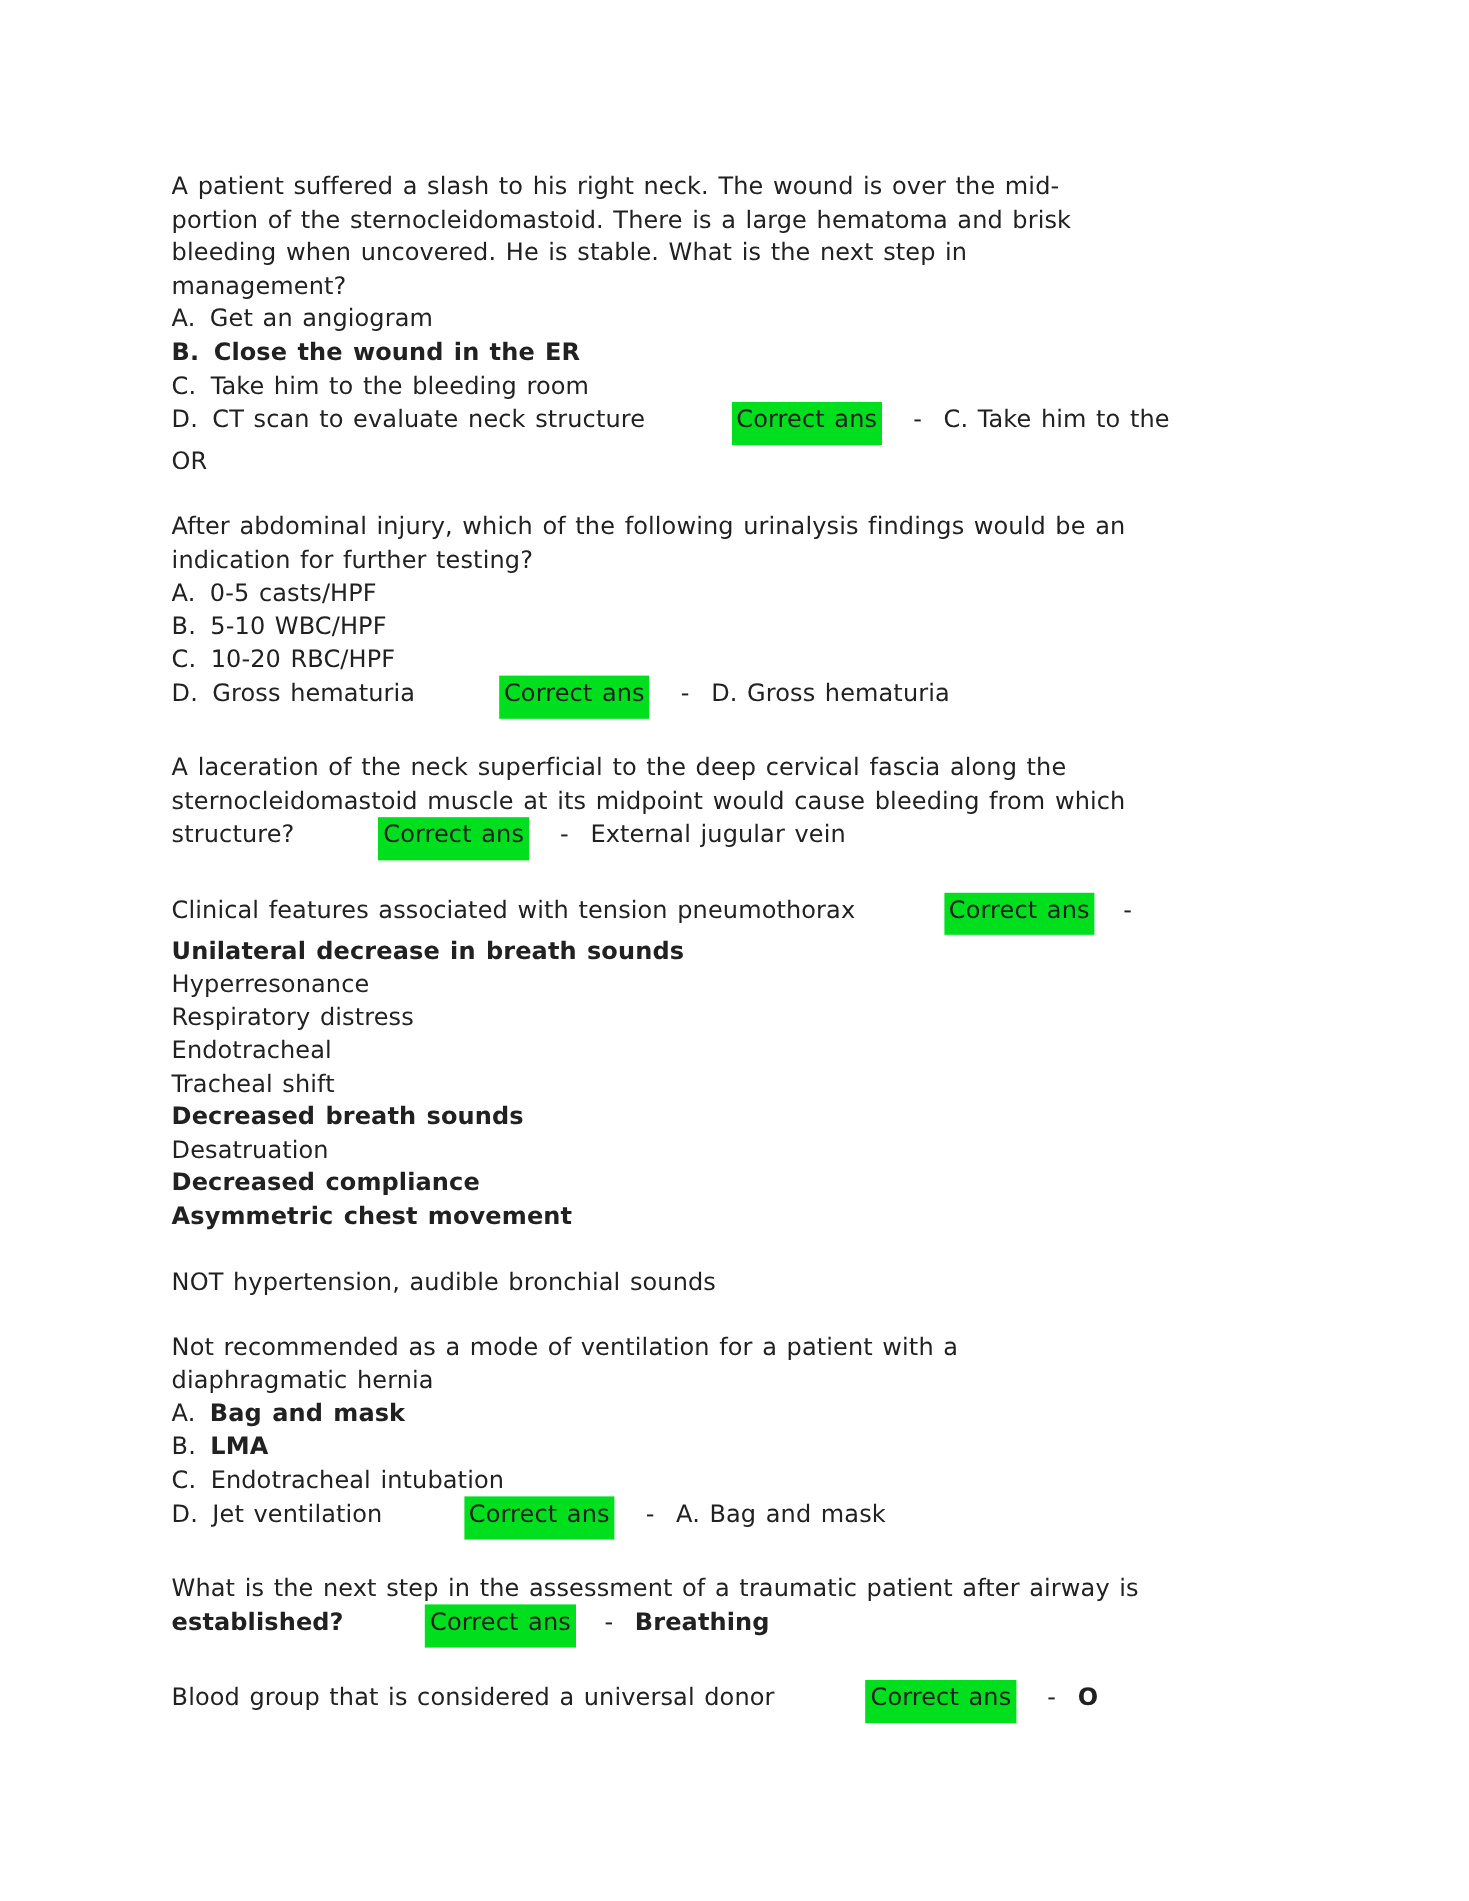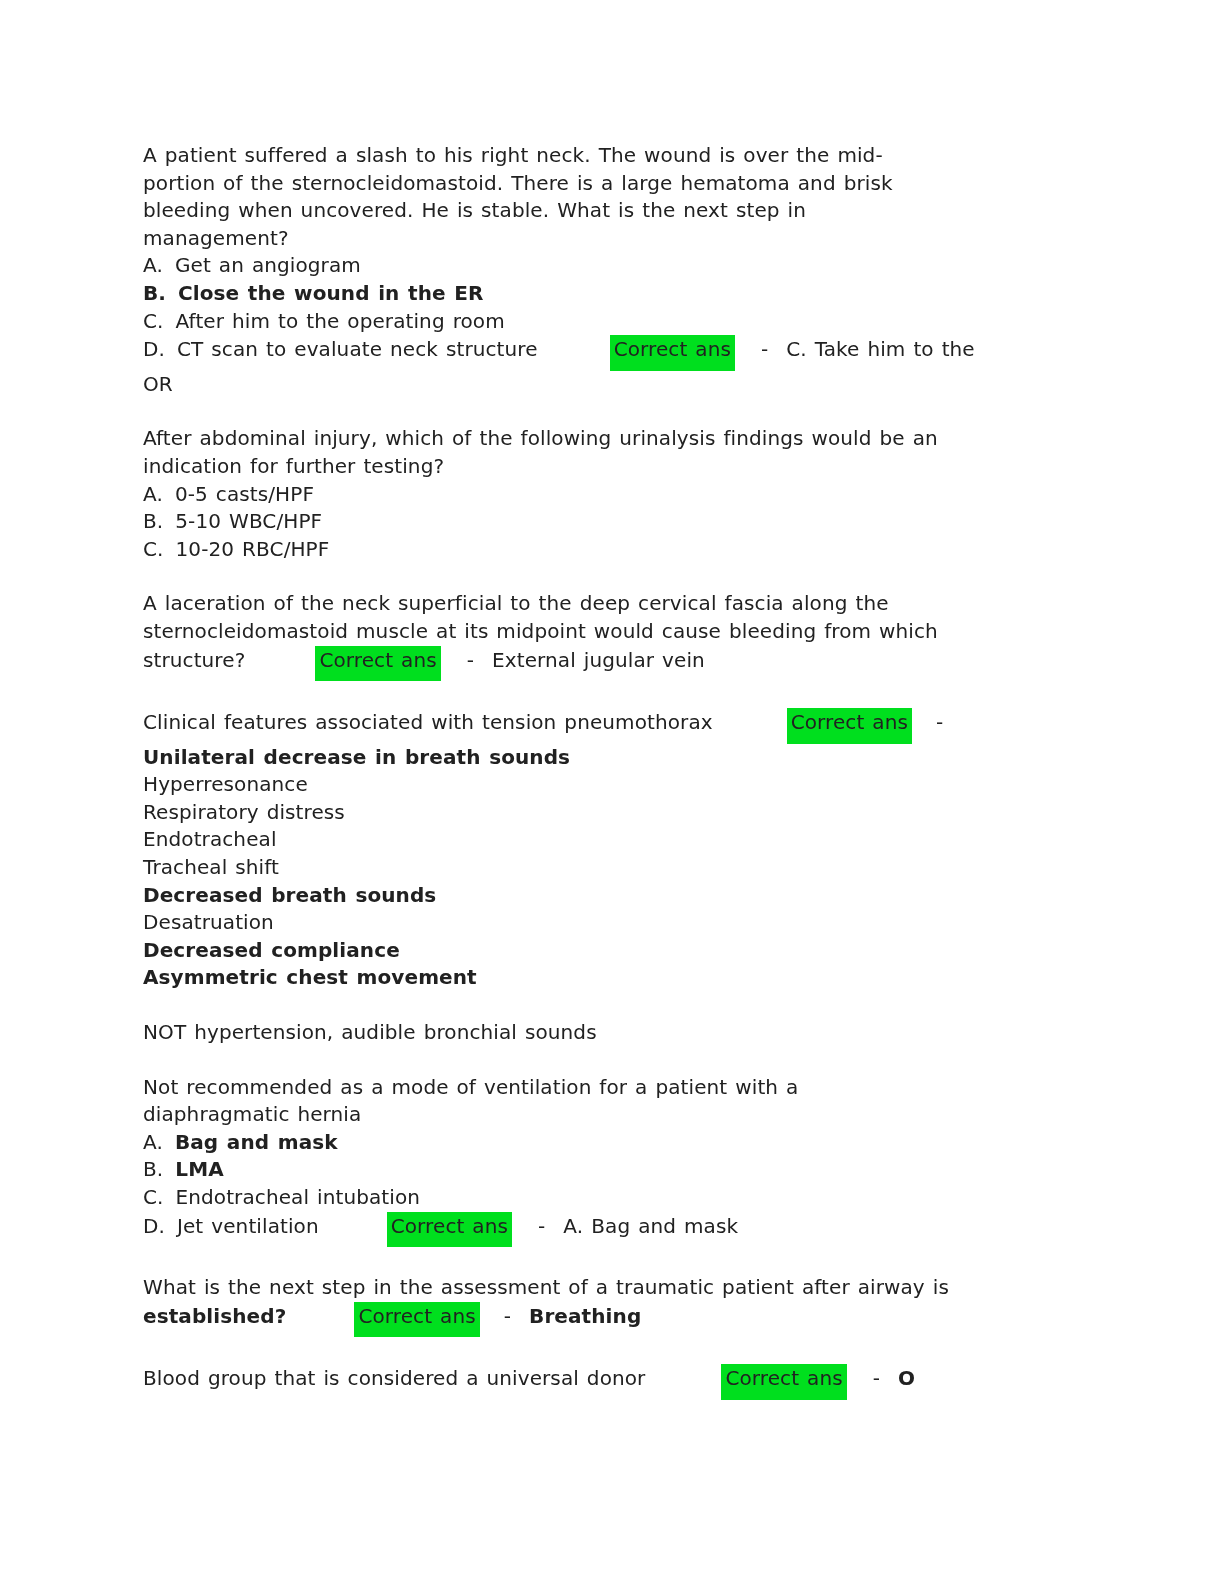--- a/index.html
+++ b/index.html
@@ -54,30 +54,31 @@
 
 <div class="page">
   <div class="page-content">
       <div class="block">
         <div class="line"><span class="seg">A patient suffered a slash to his right neck. The wound is over the mid-</span></div>
         <div class="line"><span class="seg">portion of the sternocleidomastoid. There is a large hematoma and brisk</span></div>
         <div class="line"><span class="seg">bleeding when uncovered. He is stable. What is the next step in</span></div>
         <div class="line"><span class="seg">management?</span></div>
         <div class="line"><span class="seg">A.</span><span class="seg" style="margin-left: 12px;">Get an angiogram</span></div>
         <div class="line"><span class="seg b">B.</span><span class="seg b" style="margin-left: 12px;">Close the wound in the ER</span></div>
-        <div class="line"><span class="seg">C.</span><span class="seg" style="margin-left: 12px;">After him to the operating room</span></div>
+        <div class="line"><span class="seg">C.</span><span class="seg" style="margin-left: 12px;">Take him to the bleeding room</span></div>
         <div class="line"><span class="seg">D.</span><span class="seg" style="margin-left: 12px;">CT scan to evaluate neck structure</span><span class="seg hl" style="margin-left: 72px;">Correct ans</span><span class="seg" style="margin-left: 26px;">-</span><span class="seg" style="margin-left: 18px;">C. Take him to the</span></div>
         <div class="line"><span class="seg">OR</span></div>
       </div>
       <div class="block">
         <div class="line"><span class="seg">After abdominal injury, which of the following urinalysis findings would be an</span></div>
         <div class="line"><span class="seg">indication for further testing?</span></div>
         <div class="line"><span class="seg">A.</span><span class="seg" style="margin-left: 12px;">0-5 casts/HPF</span></div>
         <div class="line"><span class="seg">B.</span><span class="seg" style="margin-left: 12px;">5-10 WBC/HPF</span></div>
         <div class="line"><span class="seg">C.</span><span class="seg" style="margin-left: 12px;">10-20 RBC/HPF</span></div>
+        <div class="line"><span class="seg">D.</span><span class="seg" style="margin-left: 12px;">Gross hematuria</span><span class="seg hl" style="margin-left: 70px;">Correct ans</span><span class="seg" style="margin-left: 26px;">-</span><span class="seg" style="margin-left: 18px;">D. Gross hematuria</span></div>
       </div>
       <div class="block">
         <div class="line"><span class="seg">A laceration of the neck superficial to the deep cervical fascia along the</span></div>
         <div class="line"><span class="seg">sternocleidomastoid muscle at its midpoint would cause bleeding from which</span></div>
         <div class="line"><span class="seg">structure?</span><span class="seg hl" style="margin-left: 70px;">Correct ans</span><span class="seg" style="margin-left: 26px;">-</span><span class="seg" style="margin-left: 18px;">External jugular vein</span></div>
       </div>
       <div class="block">
         <div class="line"><span class="seg">Clinical features associated with tension pneumothorax</span><span class="seg hl" style="margin-left: 74px;">Correct ans</span><span class="seg" style="margin-left: 24px;">-</span></div>
         <div class="line"><span class="seg b">Unilateral decrease in breath sounds</span></div>
         <div class="line"><span class="seg">Hyperresonance</span></div>

